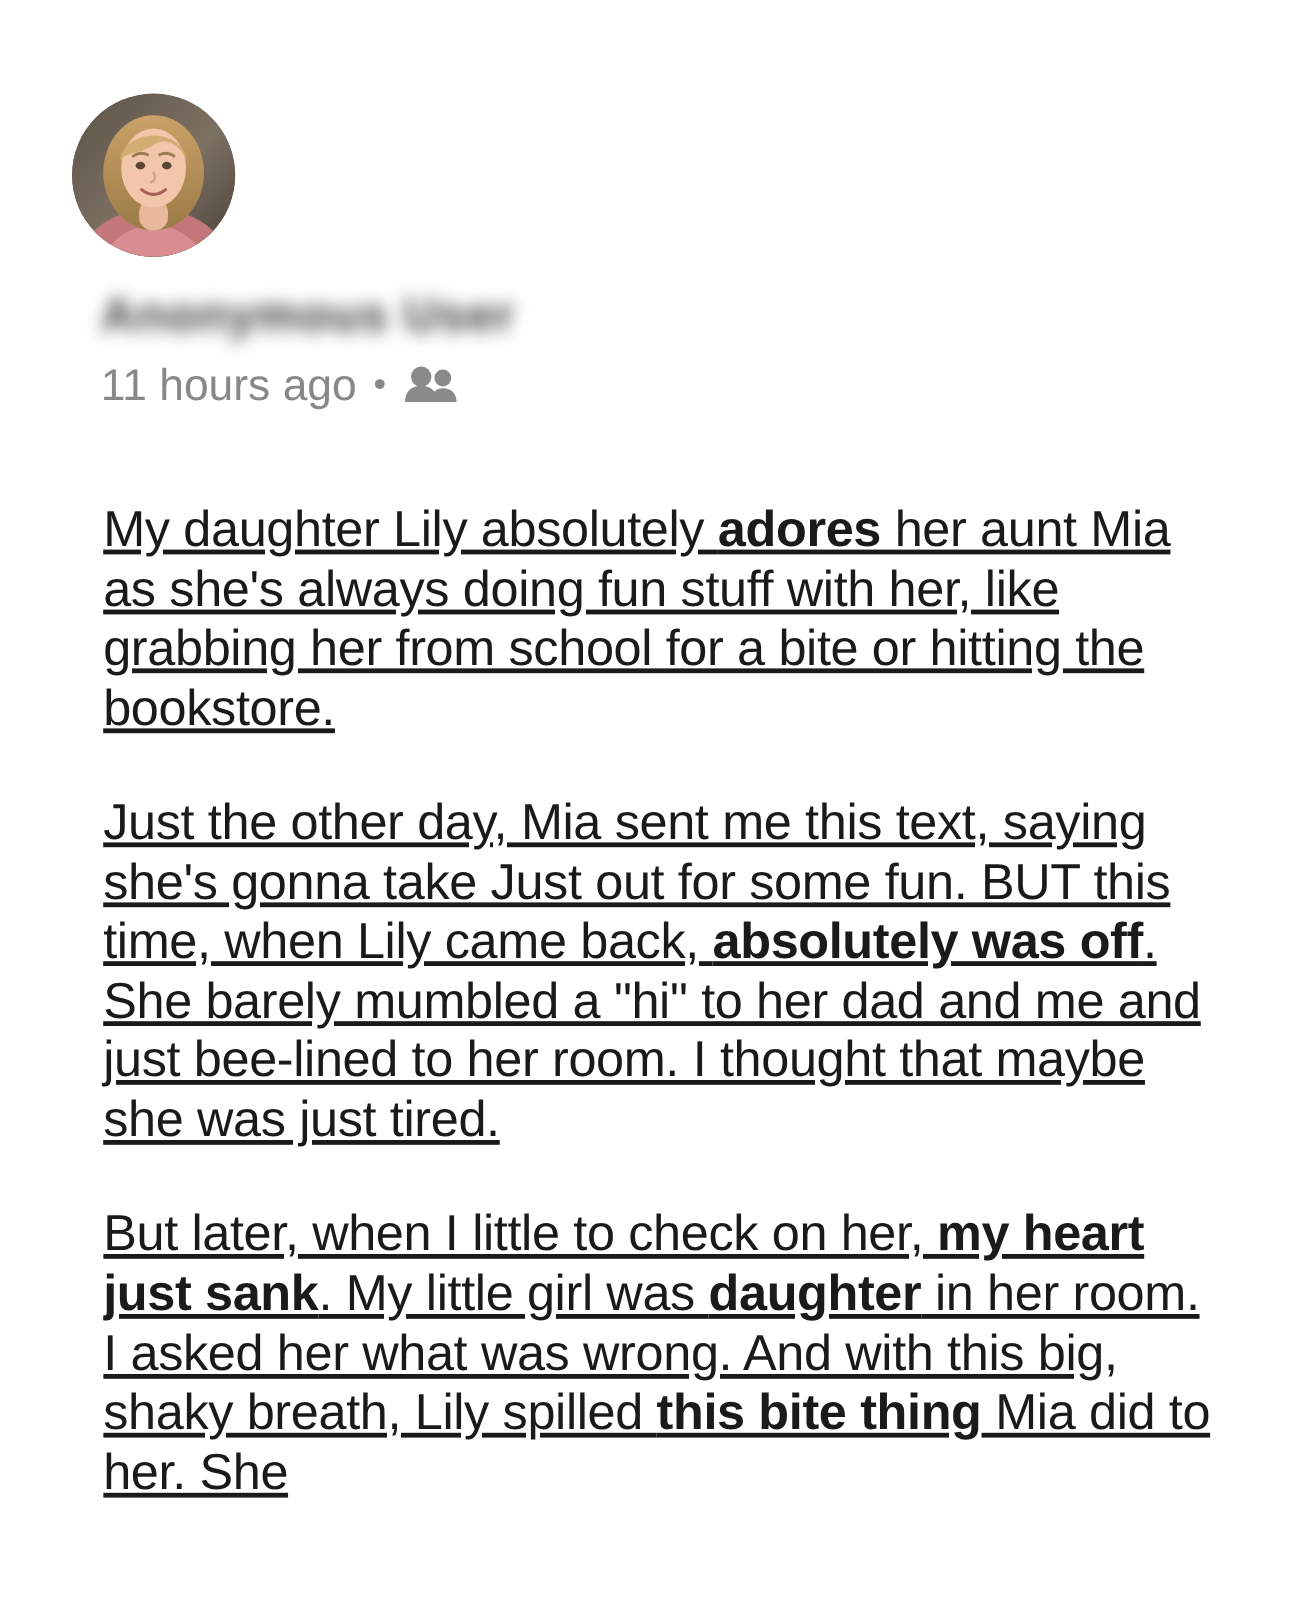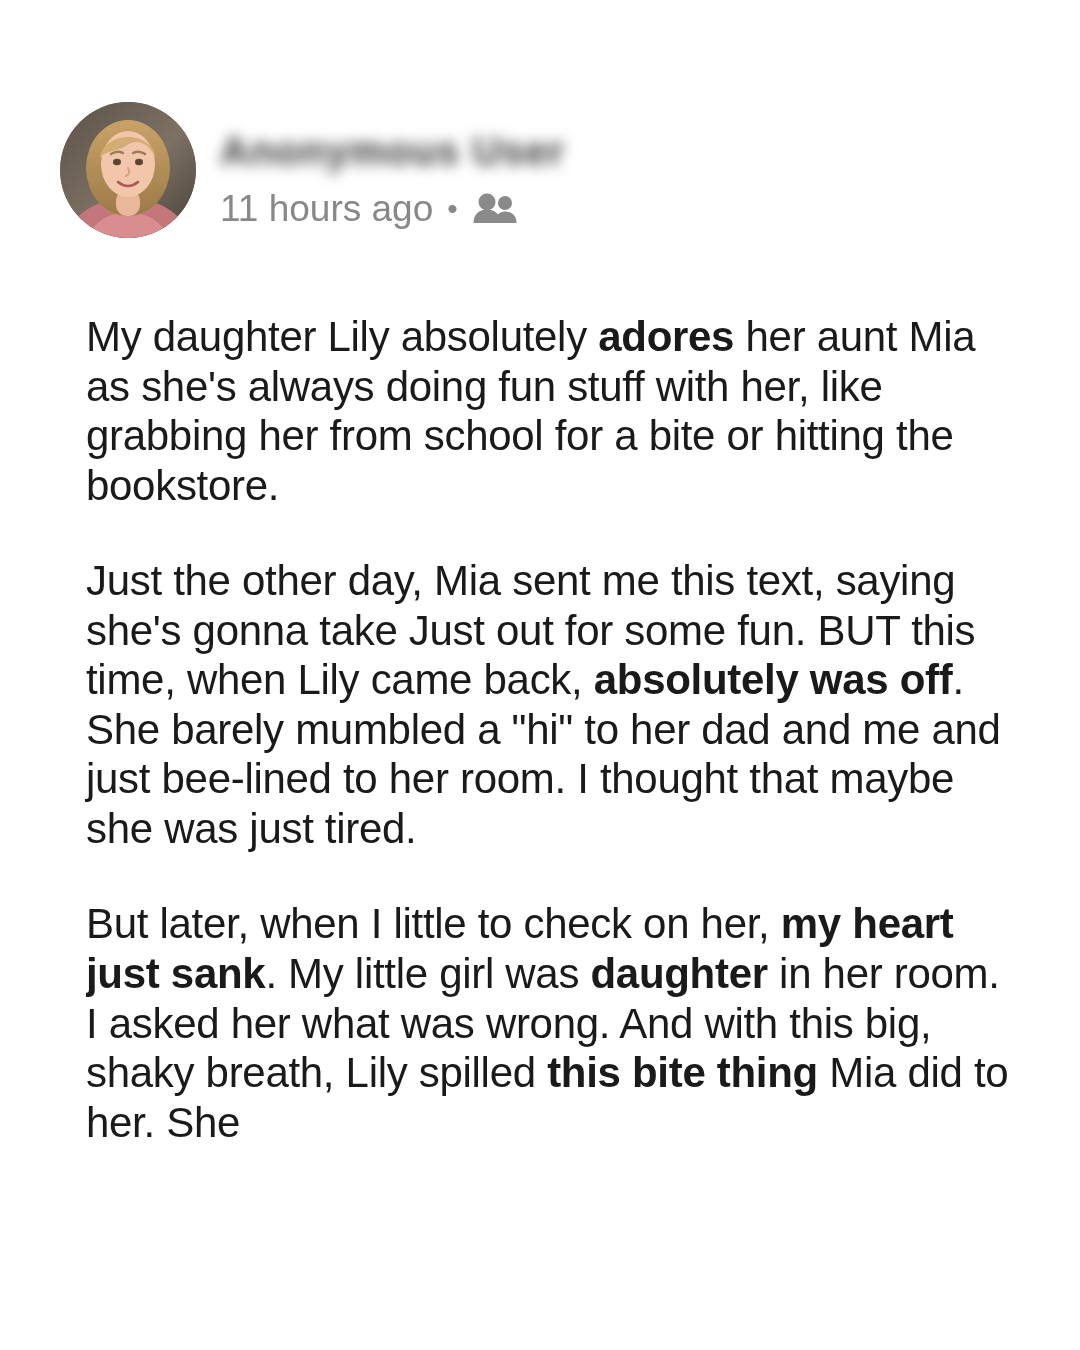--- a/index.html
+++ b/index.html
@@ -17,23 +17,24 @@
     position: relative;
     width: 1080px;
     height: 1350px;
     box-sizing: border-box;
     padding: 0;
   }
 
   
   .header {
     position: relative;
-    padding: 102px 0 0 60px;
+    padding: 78px 0 0 60px;
     display: flex;
     align-items: flex-start;
+    flex-direction: column;
   }
   .avatar {
     width: 136px;
     height: 136px;
     border-radius: 50%;
     flex: 0 0 136px;
     overflow: hidden;
     position: relative;
     background: #6b6257;
   }
@@ -80,20 +81,21 @@
     line-height: 1.12;
     margin: 12px 0 0 0;
     letter-spacing: -0.2px;
   }
   .para {
     color: #1a1a1a;
     font-size: 42px;
     line-height: 1.18;
     margin: 46px 0 0 0;
     letter-spacing: -0.3px;
+    text-decoration: underline;
   }
   .para.first { margin-top: 56px; }
   .para b { font-weight: bold; }
   .clip {
     
     overflow: hidden;
   }
 </style>
 </head>
 <body>

